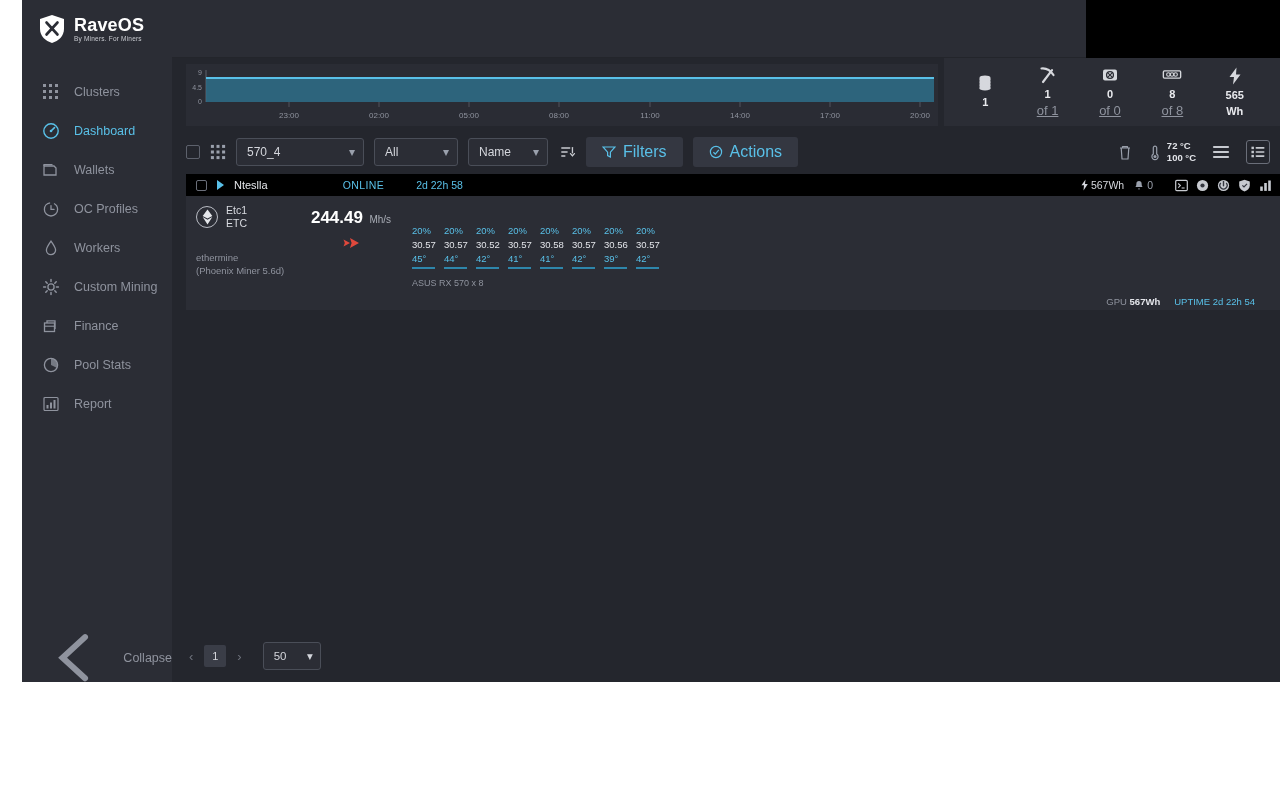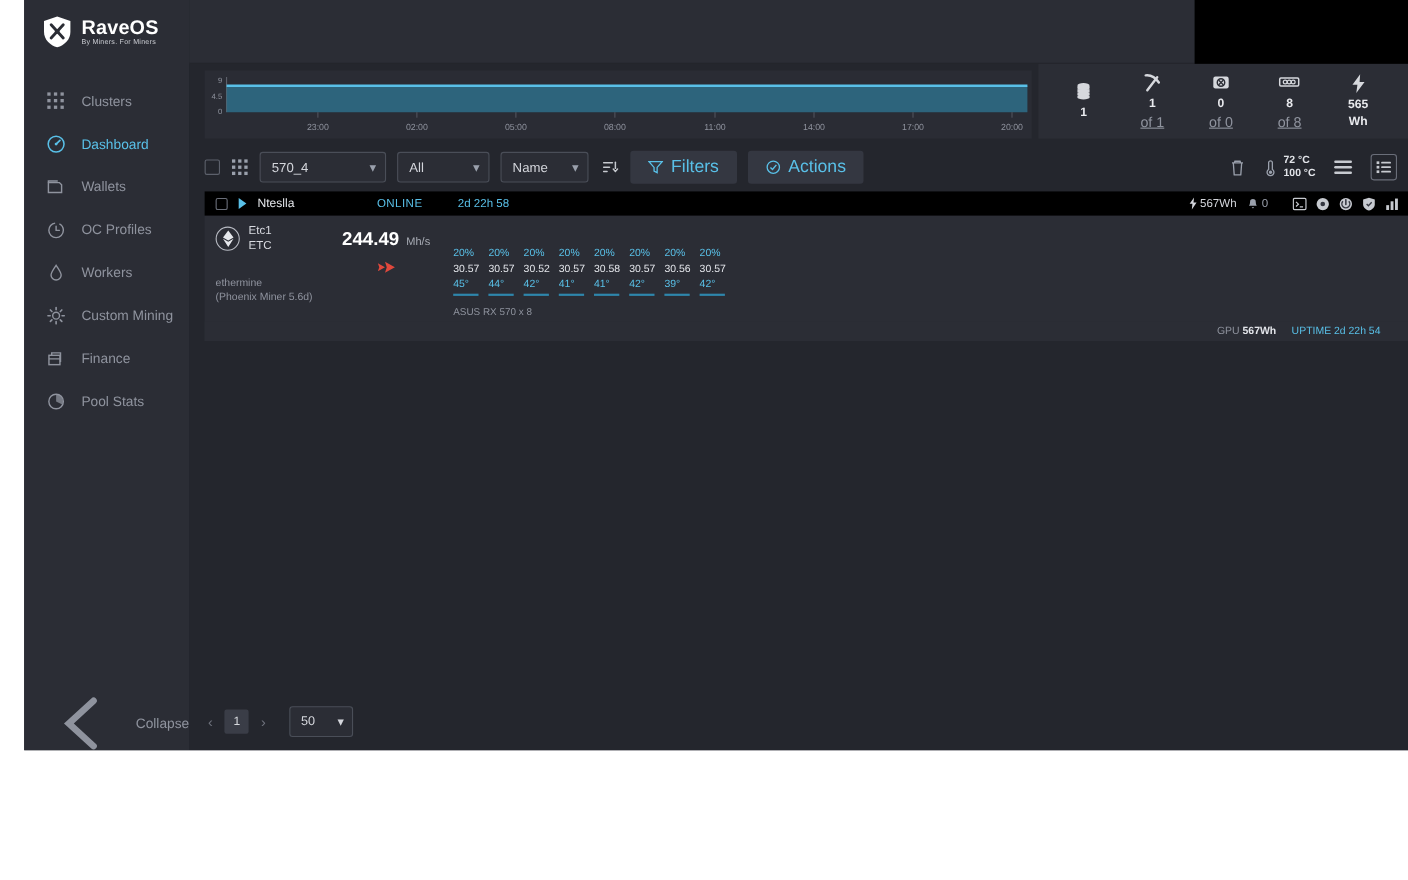--- a/index.html
+++ b/index.html
@@ -87,21 +87,21 @@
     width: 14px; height: 14px; border: 1px solid #5d616c; border-radius: 2px;
     background: transparent; cursor: pointer; flex: 0 0 14px;
   }
   .grid-ico { width: 16px; height: 16px; color: #9aa0ac; cursor: pointer; }
   .sel {
     height: 28px; border: 1px solid #4a4e58; border-radius: 3px; background: #2b2d35;
     color: #d4d6dc; font-size: 12px; display: flex; align-items: center;
     padding: 0 8px 0 10px; justify-content: space-between; cursor: pointer;
   }
   .sel .chev { margin-left: 10px; color: #9aa0ac; }
-  .sel-w1 { width: 115px; }
+  .sel-w1 { width: 128px; }
   .sel-w2 { width: 84px; }
   .sel-w3 { width: 80px; }
   .sort-ico { width: 16px; height: 16px; color: #c7cad0; cursor: pointer; margin-left: 2px; }
   .btn {
     height: 30px; border-radius: 3px; background: #343741; color: #59c0e8;
     font-size: 16px; display: flex; align-items: center; gap: 7px;
     padding: 0 16px; cursor: pointer;
   }
   .btn .bico { width: 14px; height: 14px; }
   .tb-right { margin-left: auto; display: flex; align-items: center; gap: 14px; }
@@ -260,20 +260,31 @@
       </div>
 
       <div class="nav-item">
         <svg class="ico" viewBox="0 0 18 18">
           <circle cx="9" cy="9" r="6.6" fill="none" stroke="currentColor" stroke-width="1.3"></circle>
           <path d="M9 9 V2.4 A6.6 6.6 0 0 1 14.6 11.8 Z" fill="currentColor" opacity=".75"></path>
         </svg>
         <span>Pool Stats</span>
       </div>
 
+      <div class="nav-item">
+        <svg class="ico" viewBox="0 0 18 18">
+          <rect x="2" y="2.5" width="14" height="13" rx="1" fill="none" stroke="currentColor" stroke-width="1.2"></rect>
+          <g fill="currentColor">
+            <rect x="4.5" y="10" width="2" height="3.5"></rect>
+              <rect x="8" y="7.5" width="2" height="6"></rect>
+              <rect x="11.5" y="5" width="2" height="8.5"></rect>
+          </g>
+        </svg>
+        <span>Report</span>
+      </div>
 
     </div>
 
     <div class="collapse">
       <svg class="ico" viewBox="0 0 18 18">
         <path d="M11.5 3.5 L5.5 9 L11.5 14.5" fill="none" stroke="currentColor" stroke-width="1.6" stroke-linecap="round"></path>
       </svg>
       <span>Collapse</span>
     </div>
   </div>

